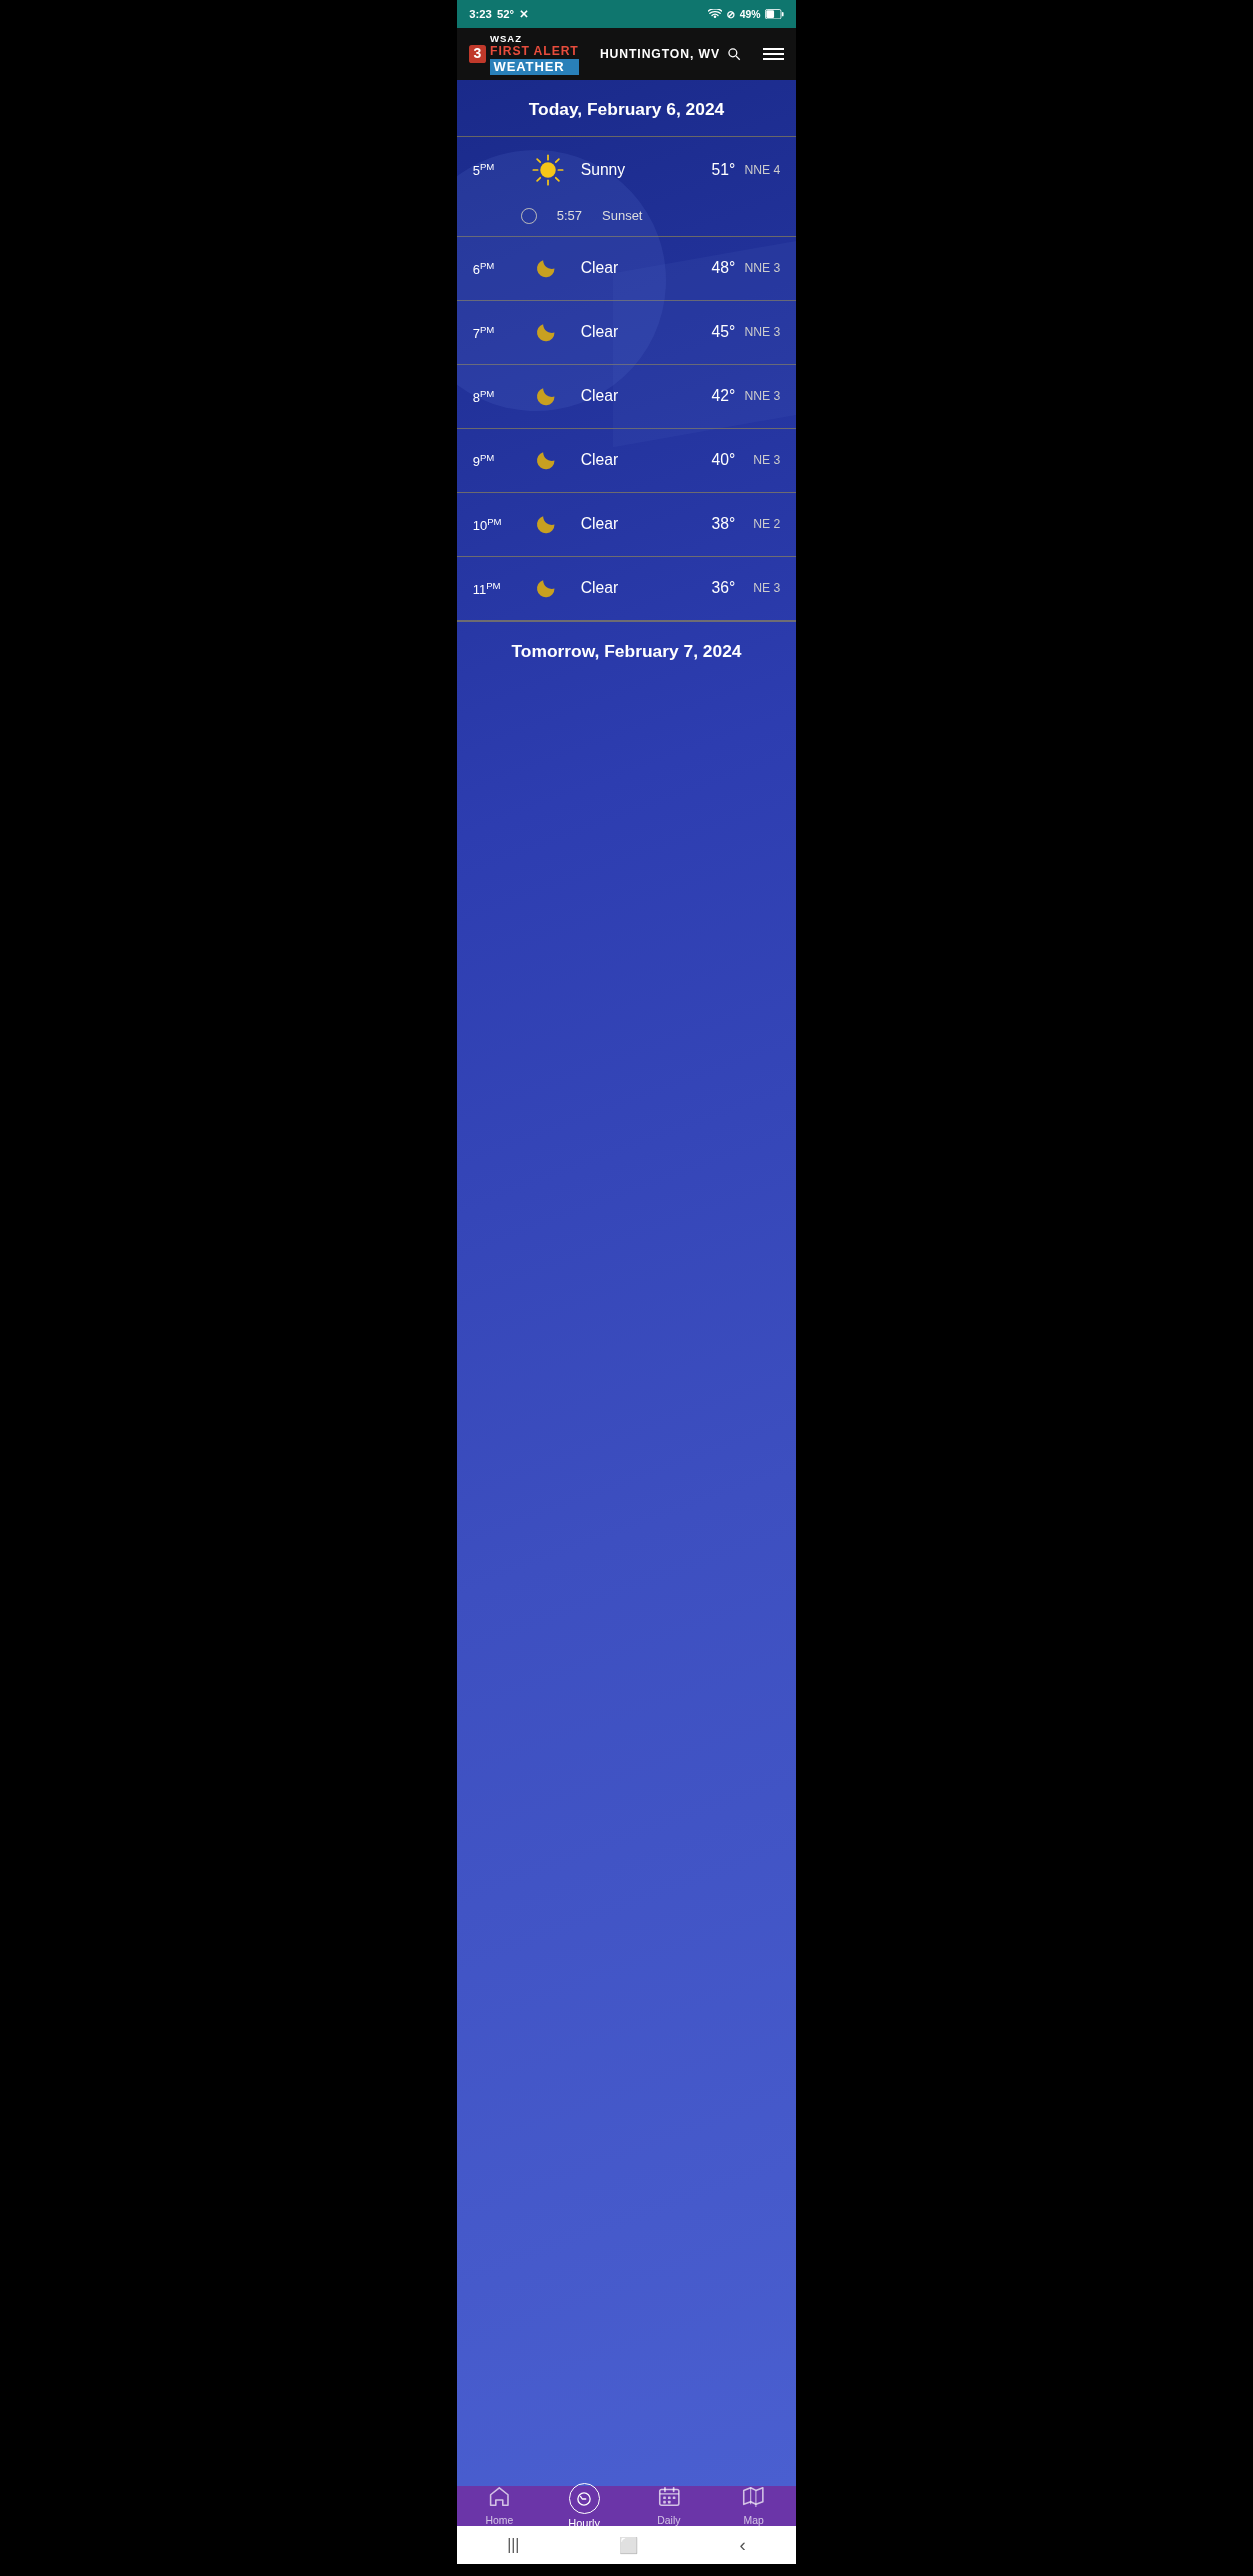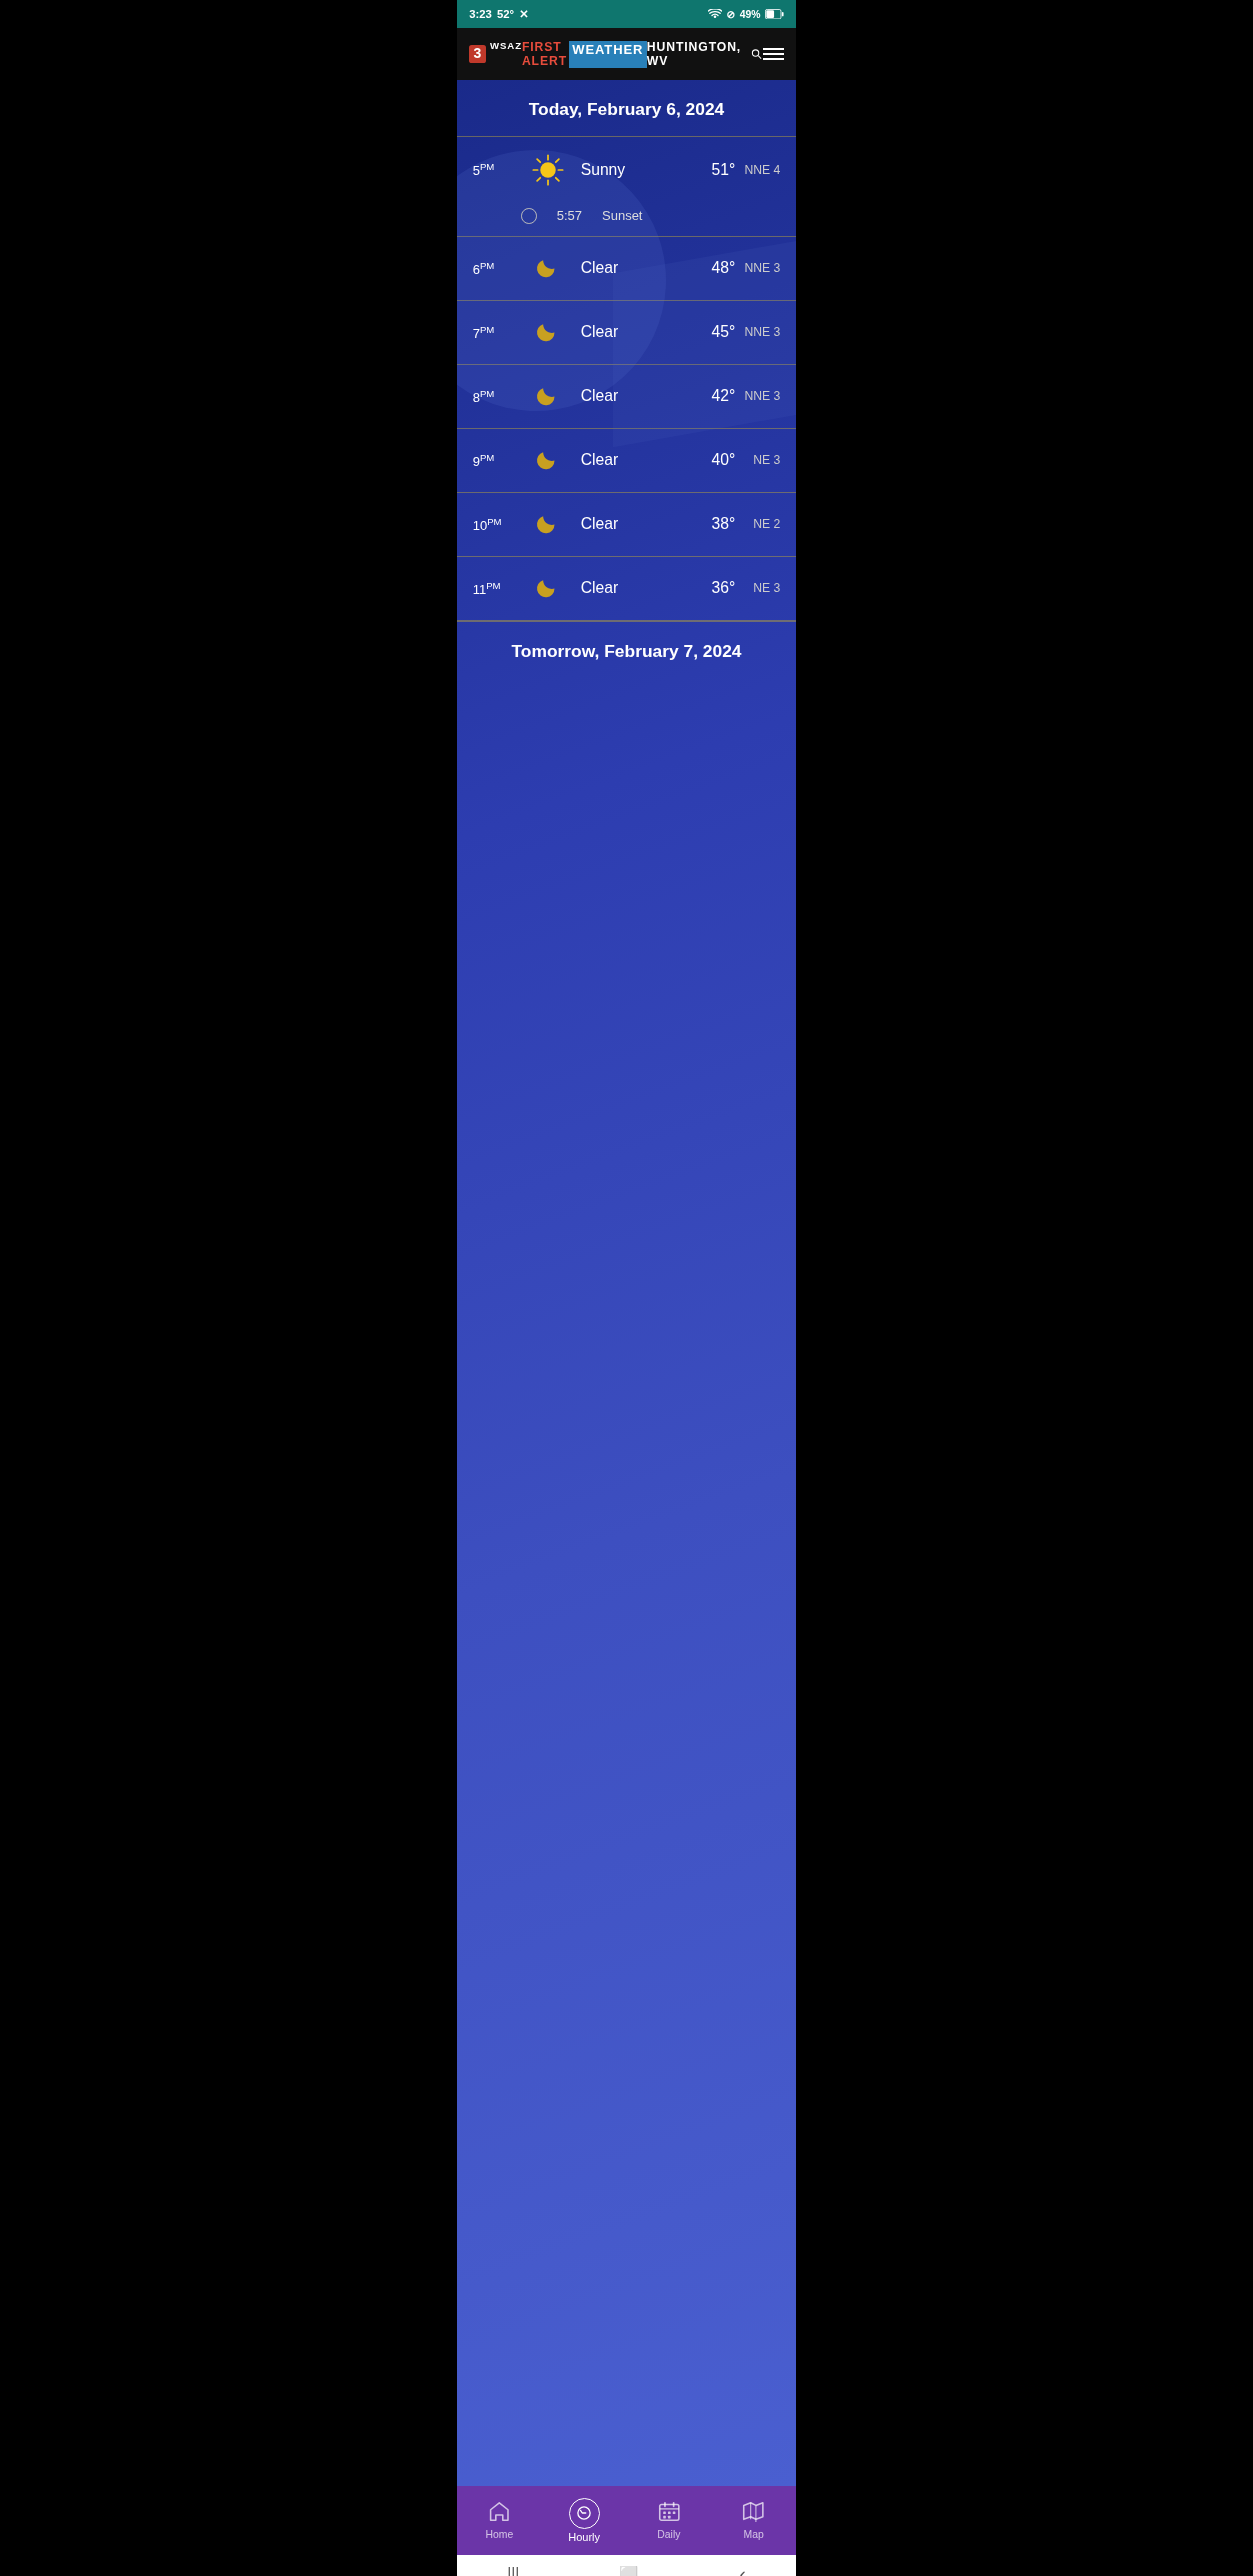--- a/index.html
+++ b/index.html
@@ -45,21 +45,21 @@
       background: #c0392b;
       color: #fff;
       font-size: 8.7px;
       font-weight: 900;
       padding: 1.7px 4.4px;
       border-radius: 2.6px;
       line-height: 1.1;
       margin-right: 1.7px;
     }
     .logo-box .num { font-size: 14px; font-weight: 900; }
-    .logo-text-wrap { display: flex; flex-direction: row; margin-left: 2.6px; }
+    .logo-text-wrap { display: flex; flex-direction: column; margin-left: 2.6px; }
     .logo-first { color: #fff; font-size: 9.6px; font-weight: 900; letter-spacing: 0.9px; }
     .logo-alert { color: #e74c3c; font-size: 12.2px; font-weight: 900; letter-spacing: 0.9px; }
     .logo-weather-bar {
       background: #2980b9;
       color: #fff;
       font-size: 13px;
       font-weight: 700;
       padding: 0.9px 3.5px;
       letter-spacing: 0.9px;
       margin-top: 0.9px;
@@ -201,21 +201,21 @@
       background: transparent;
       display: inline-block;
     }
 
     
     .bottom-nav {
       background: #6b35a8;
       display: flex;
       justify-content: space-around;
       align-items: center;
-      height: 69px;
+      height: 40px;
       position: relative;
       z-index: 10;
     }
 
     .nav-item {
       display: flex;
       flex-direction: column;
       align-items: center;
       gap: 2.6px;
       color: rgba(255,255,255,0.7);

